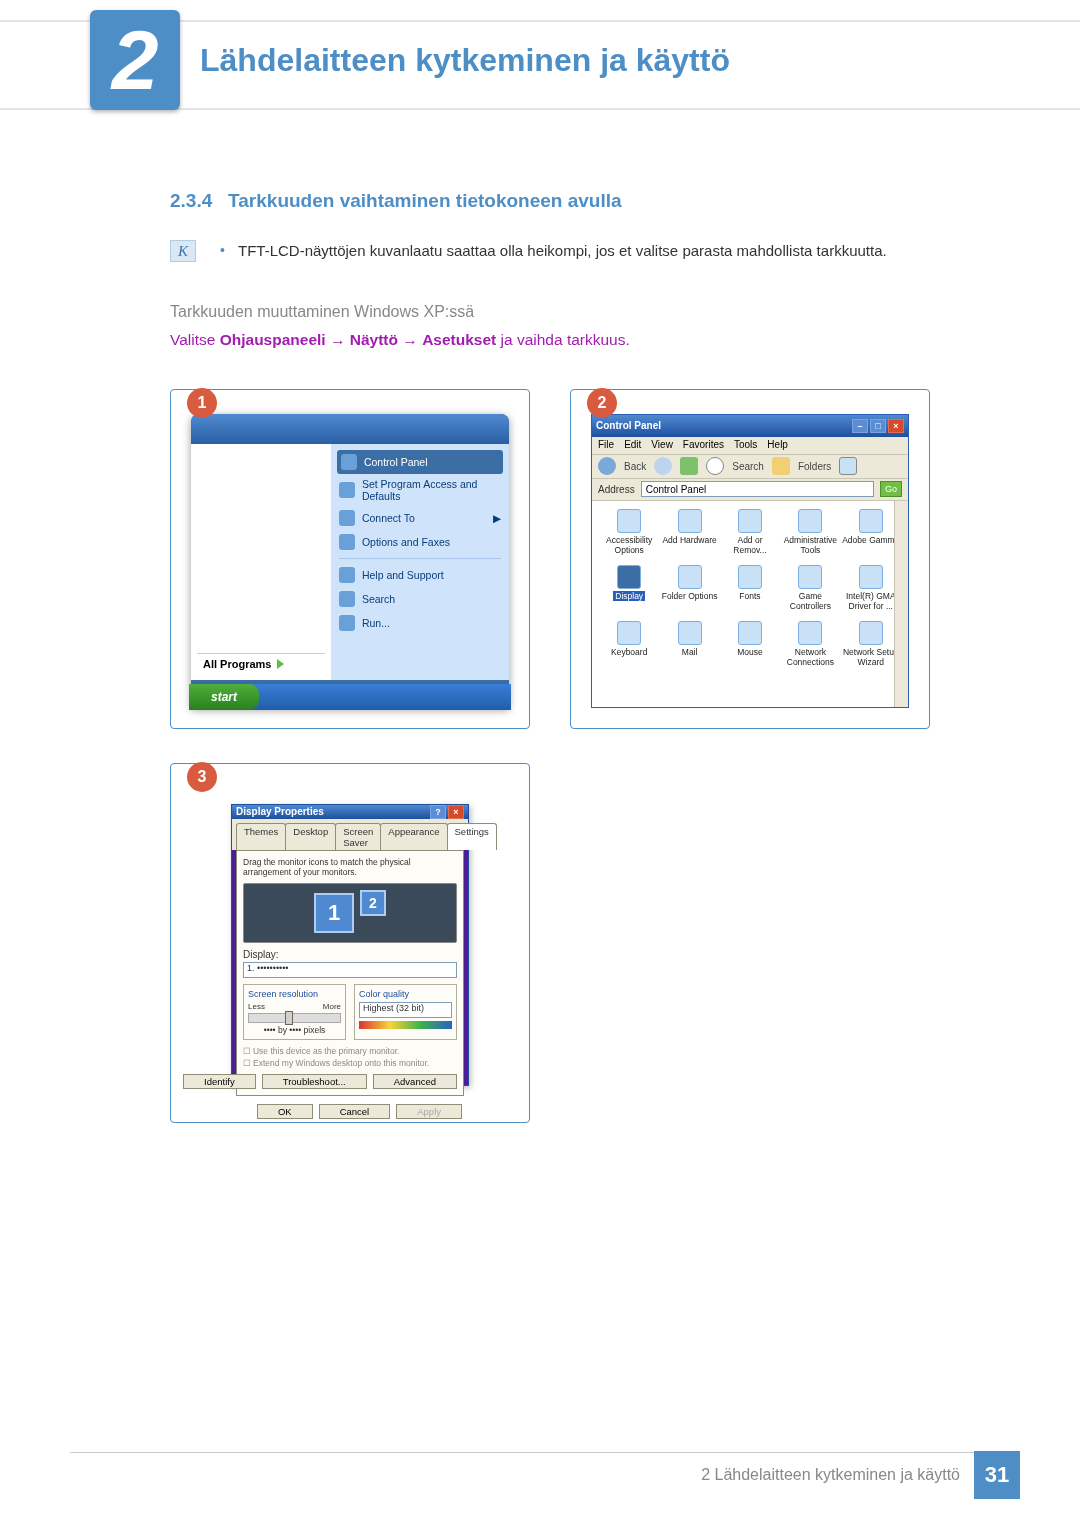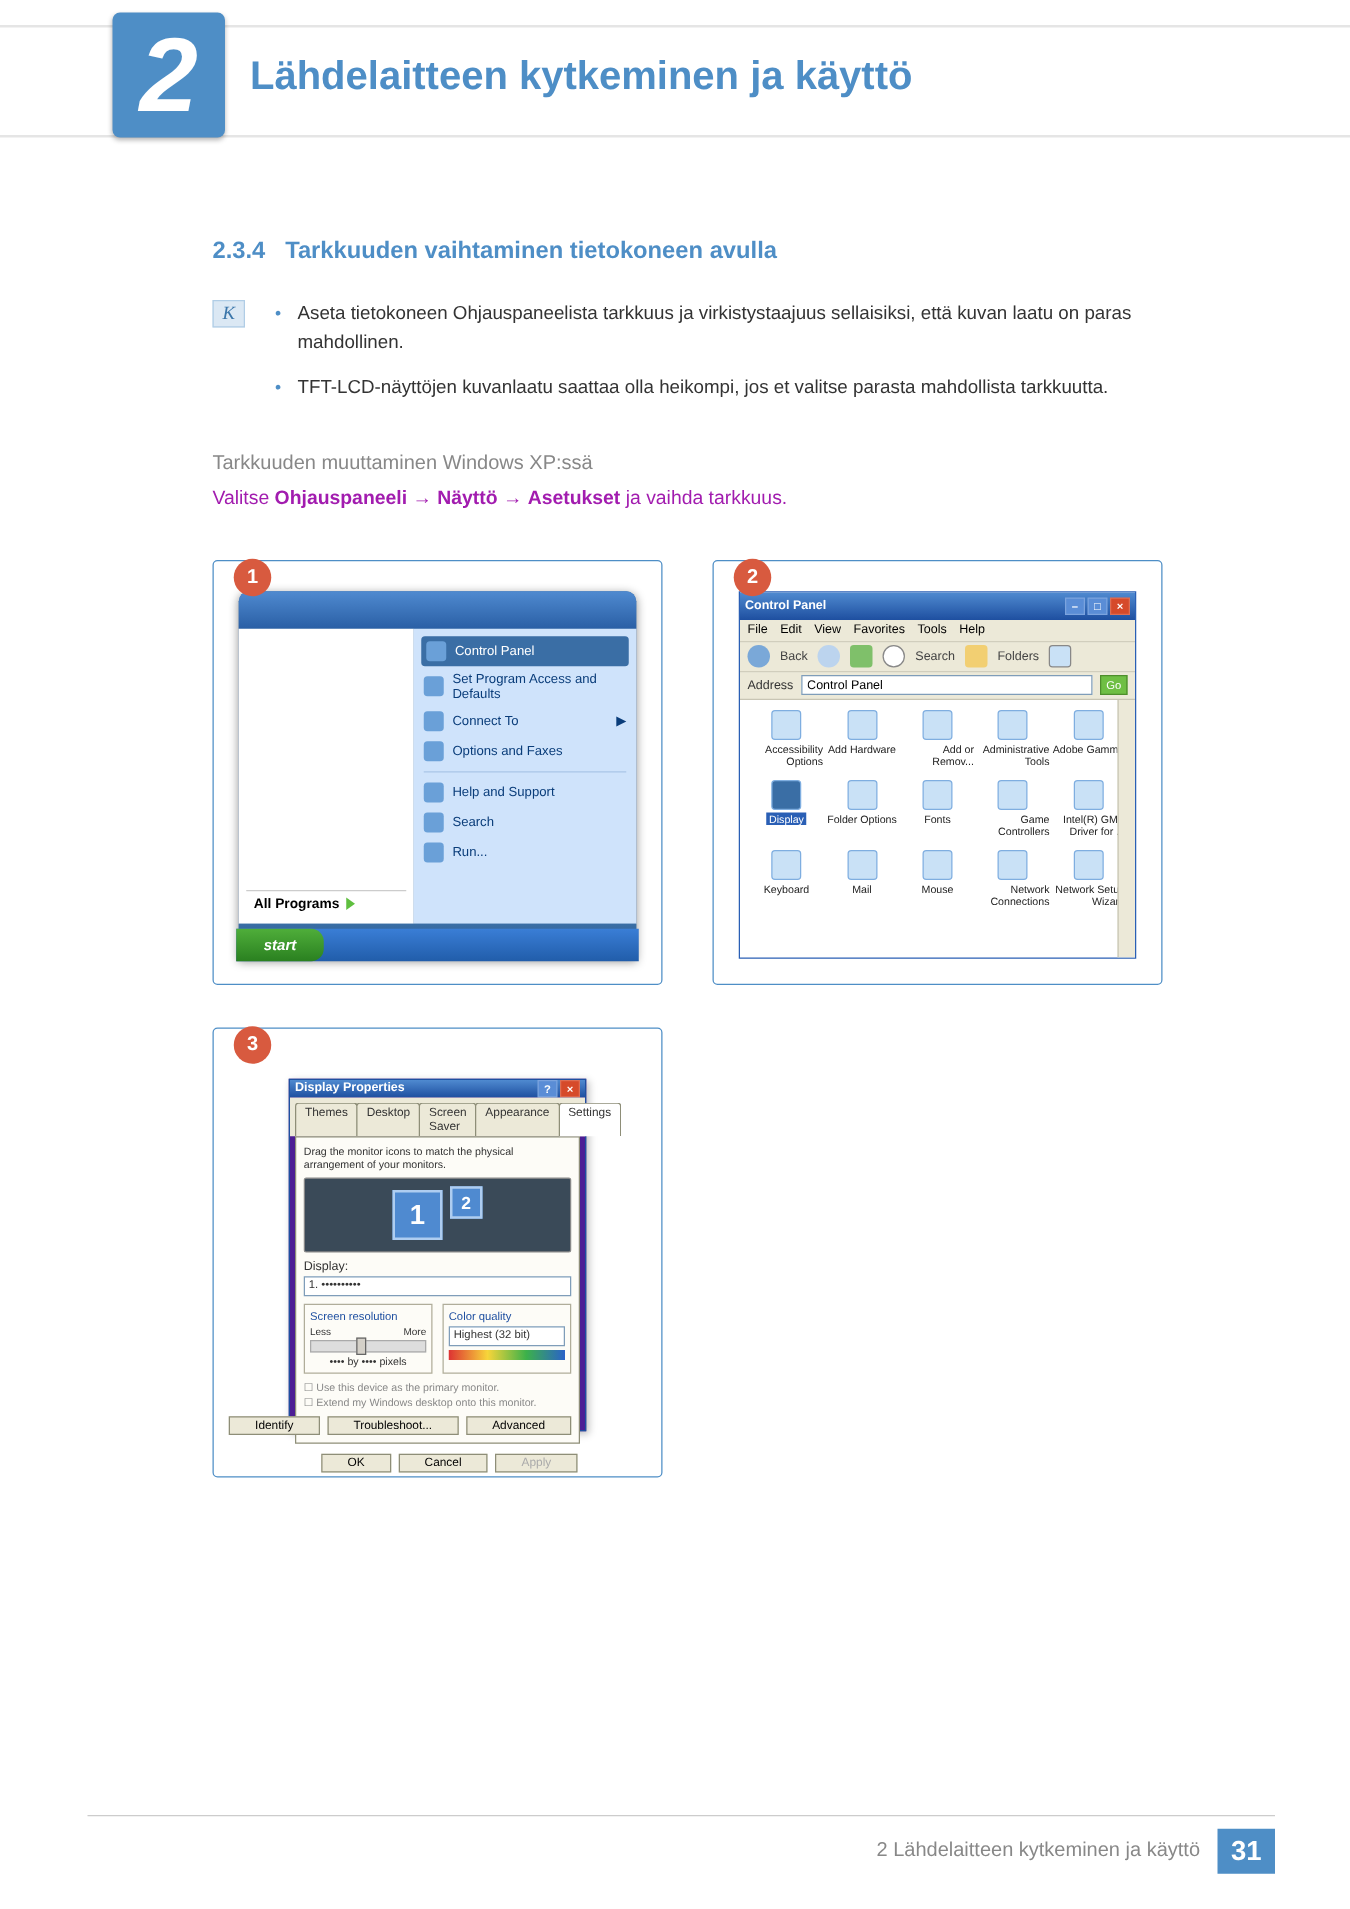--- a/index.html
+++ b/index.html
@@ -254,21 +254,21 @@
   .cp-body {
     flex: 1; overflow: hidden; padding: 8px;
     display: grid;
     grid-template-columns: repeat(5, 1fr);
     grid-auto-rows: 52px;
     gap: 4px 2px;
     position: relative;
   }
   .cp-it {
     display: flex; flex-direction: column; align-items: center; justify-content: flex-start;
-    font-size: 8.5px; color: #222; text-align: right;
+    font-size: 8.5px; color: #222; text-align: center;
     gap: 2px;
   }
   .cp-it .ic {
     width: 24px; height: 24px; background: #c9e1f6; border: 1px solid #7faee0; border-radius: 3px;
   }
   .cp-it.sel .lbl { background: #2a5fb5; color: #fff; padding: 0 2px; }
   .cp-scroll {
     position: absolute; right: 0; top: 0; bottom: 0; width: 14px;
     background: #ece9d8; border-left: 1px solid #c8c5b4;
   }
@@ -369,21 +369,21 @@
   .footer-text {
     color: #888;
     font-size: 16px;
     padding-right: 14px;
   }
   .page-num {
     background: #4e8ec6;
     color: #fff;
     font-weight: bold;
     font-size: 22px;
-    width: 46px; height: 36px;
+    width: 46px; height: 48px;
     display: flex; align-items: center; justify-content: center;
   }
   .footer-rule {
     position: absolute;
     bottom: 74px; left: 70px; right: 60px;
     height: 1px; background: #ccc;
   }
   .green-tri {
     width: 0; height: 0;
     border-left: 7px solid #5fbf3f;
@@ -404,21 +404,20 @@
 <div class="content">
 
   <div class="section-heading">
     <span>2.3.4</span>&nbsp;&nbsp;
     <span>Tarkkuuden vaihtaminen tietokoneen avulla</span>
   </div>
 
   <div class="note-block">
     <div class="note-icon">K</div>
     <ul class="bullets">
-      <li>Aseta tietokoneen Ohjauspaneelista tarkkuus ja virkistystaajuus sellaisiksi, että kuvan laatu on paras mahdollinen.</li>
       <li>TFT-LCD-näyttöjen kuvanlaatu saattaa olla heikompi, jos et valitse parasta mahdollista tarkkuutta.</li>
     </ul>
   </div>
 
   <div class="subhead">Tarkkuuden muuttaminen Windows XP:ssä</div>
 
   <div class="instruction">
     <span>Valitse </span>
     <b>Ohjauspaneeli</b>
     <span class="arrow"> → </span>

